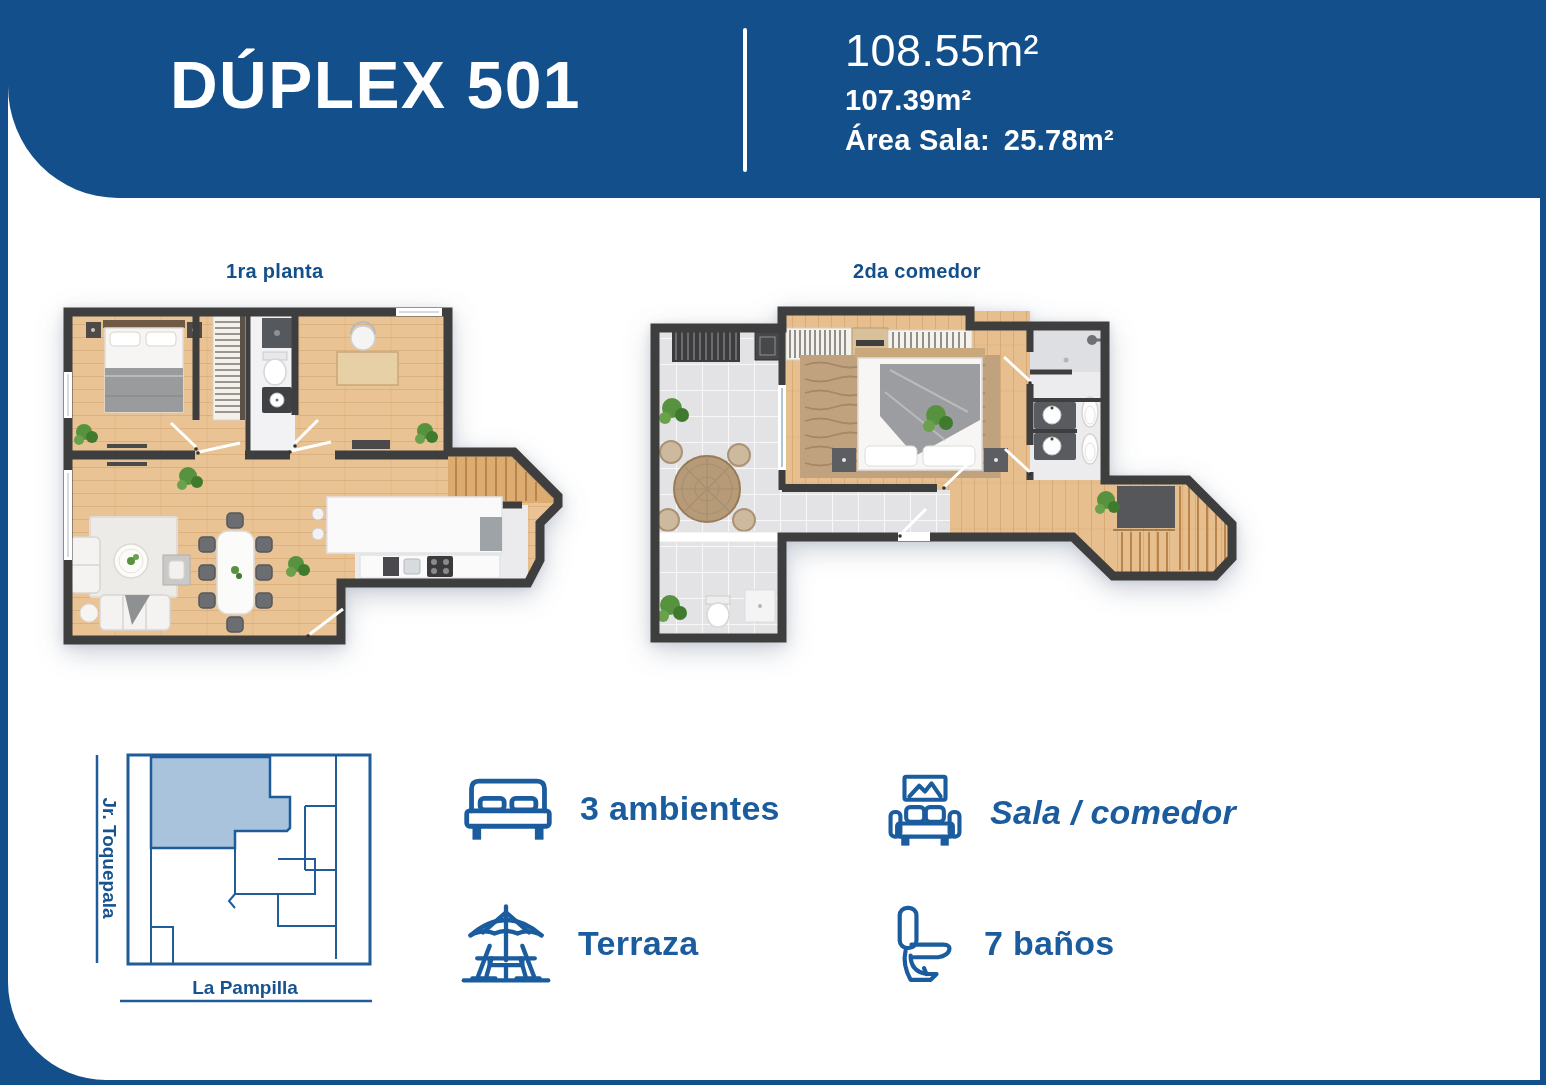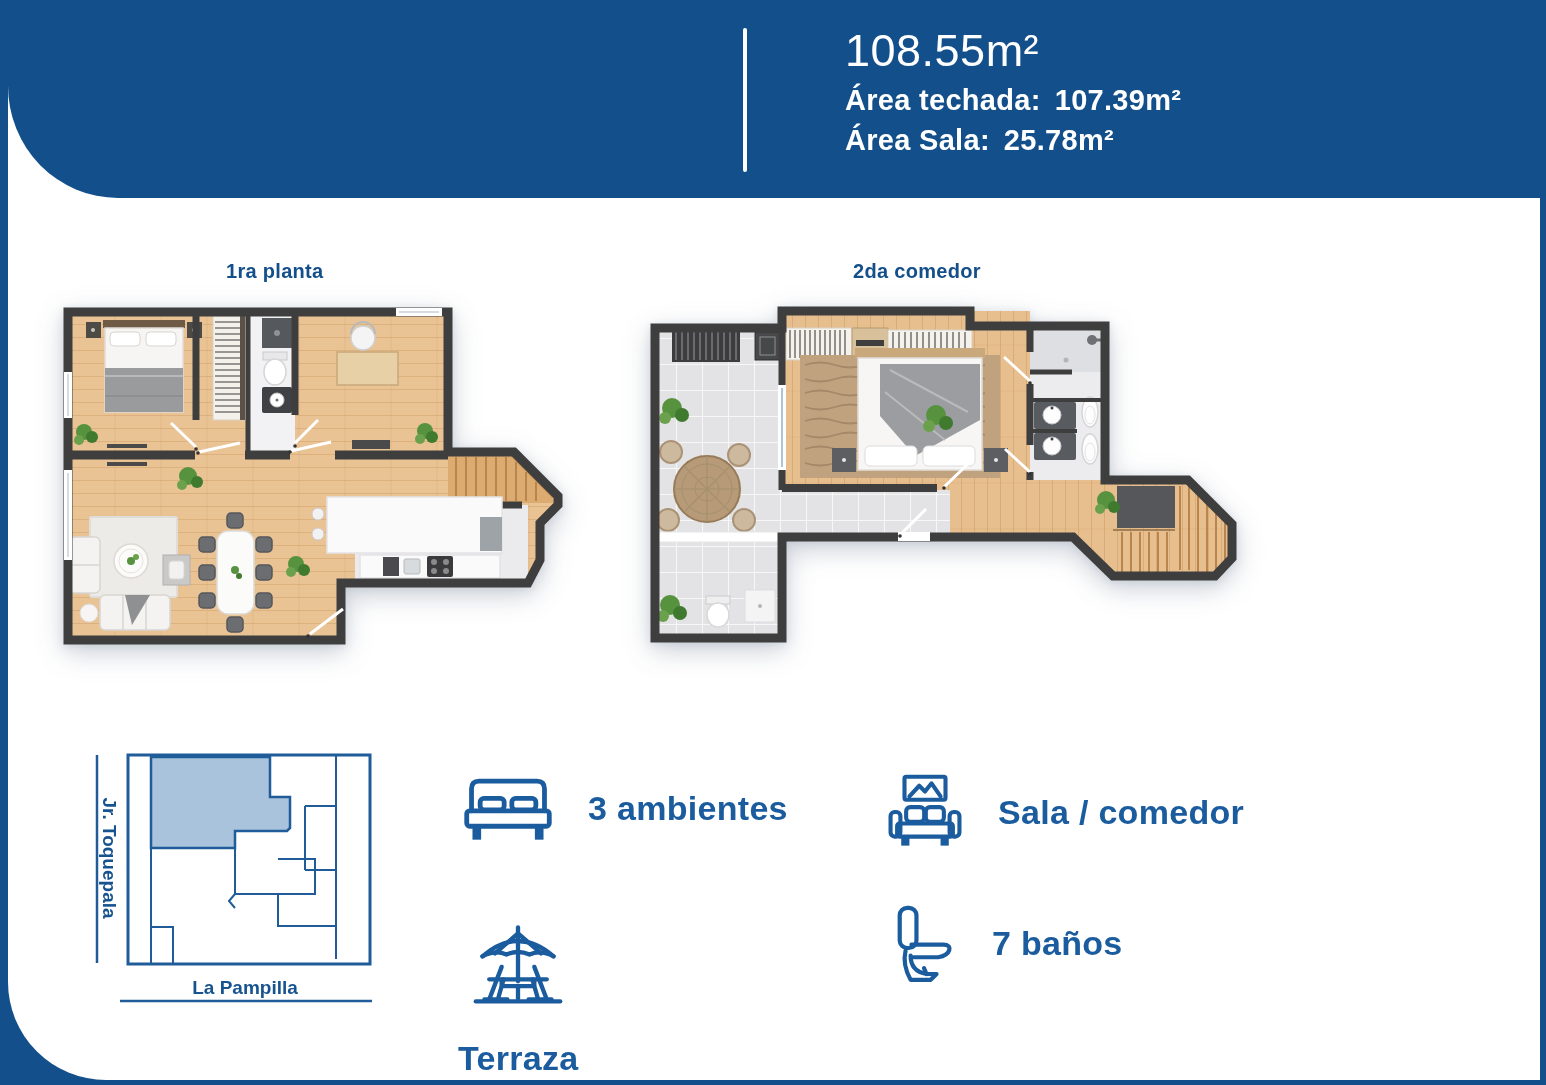--- a/index.html
+++ b/index.html
@@ -36,45 +36,45 @@
   
   .floorplan { position:absolute; filter:drop-shadow(0 8px 14px rgba(45,65,95,0.22)) drop-shadow(0 2px 4px rgba(45,65,95,0.12)); }
   .fp1 { left:55px; top:300px; }
   .fp2 { left:645px; top:300px; }
 
   
   .site-map { position:absolute; left:88px; top:748px; }
   .map-text { fill:#17538F; font-weight:700; font-size:19px; font-family:"Liberation Sans","DejaVu Sans",sans-serif; }
 
   
-  .feature { position:absolute; display:flex; align-items:center; gap:32px;justify-content:flex-end; }
+  .feature { position:absolute; display:flex; align-items:center; gap:24px;justify-content:flex-end; }
   .feature-label { color:#1A5C9E; font-size:34px; font-weight:700; letter-spacing:0.3px; white-space:nowrap; }
   .f1 { left:460px; top:772px; }
-  .f2 { left:884px; top:770px; }
-  .f3 { left:458px; top:921px;flex-direction:column; }
+  .f2 { left:884px; top:770px;font-style:italic; }
+  .f3 { left:458px; top:900px; }
   .f4 { left:888px; top:902px; }
   .icon-stroke { stroke:#1B5C9E; fill:none; stroke-linecap:round; stroke-linejoin:round; }
 </style>
 </head>
 <body>
 
 <div class="page">
 
   <div class="corner-blue"></div>
   <div class="corner-white"></div>
   <div class="frame-left"></div>
   <div class="frame-right"></div>
   <div class="frame-bottom"></div>
 
   <div class="header">
+    <div class="header-title">DÚPLEX 501</div>
     <div class="header-divider"></div>
     <div class="header-areas">
       <div class="area-total">108.55m²</div>
       <div class="area-line">
-        <span>Área techada:</span>
         <span>107.39m²</span>
       </div>
       <div class="area-line">
         <span>Área Sala:</span>
         <span>25.78m²</span>
       </div>
     </div>
   </div>
 
   <div class="plan-label plan-label-1">1ra planta</div>

